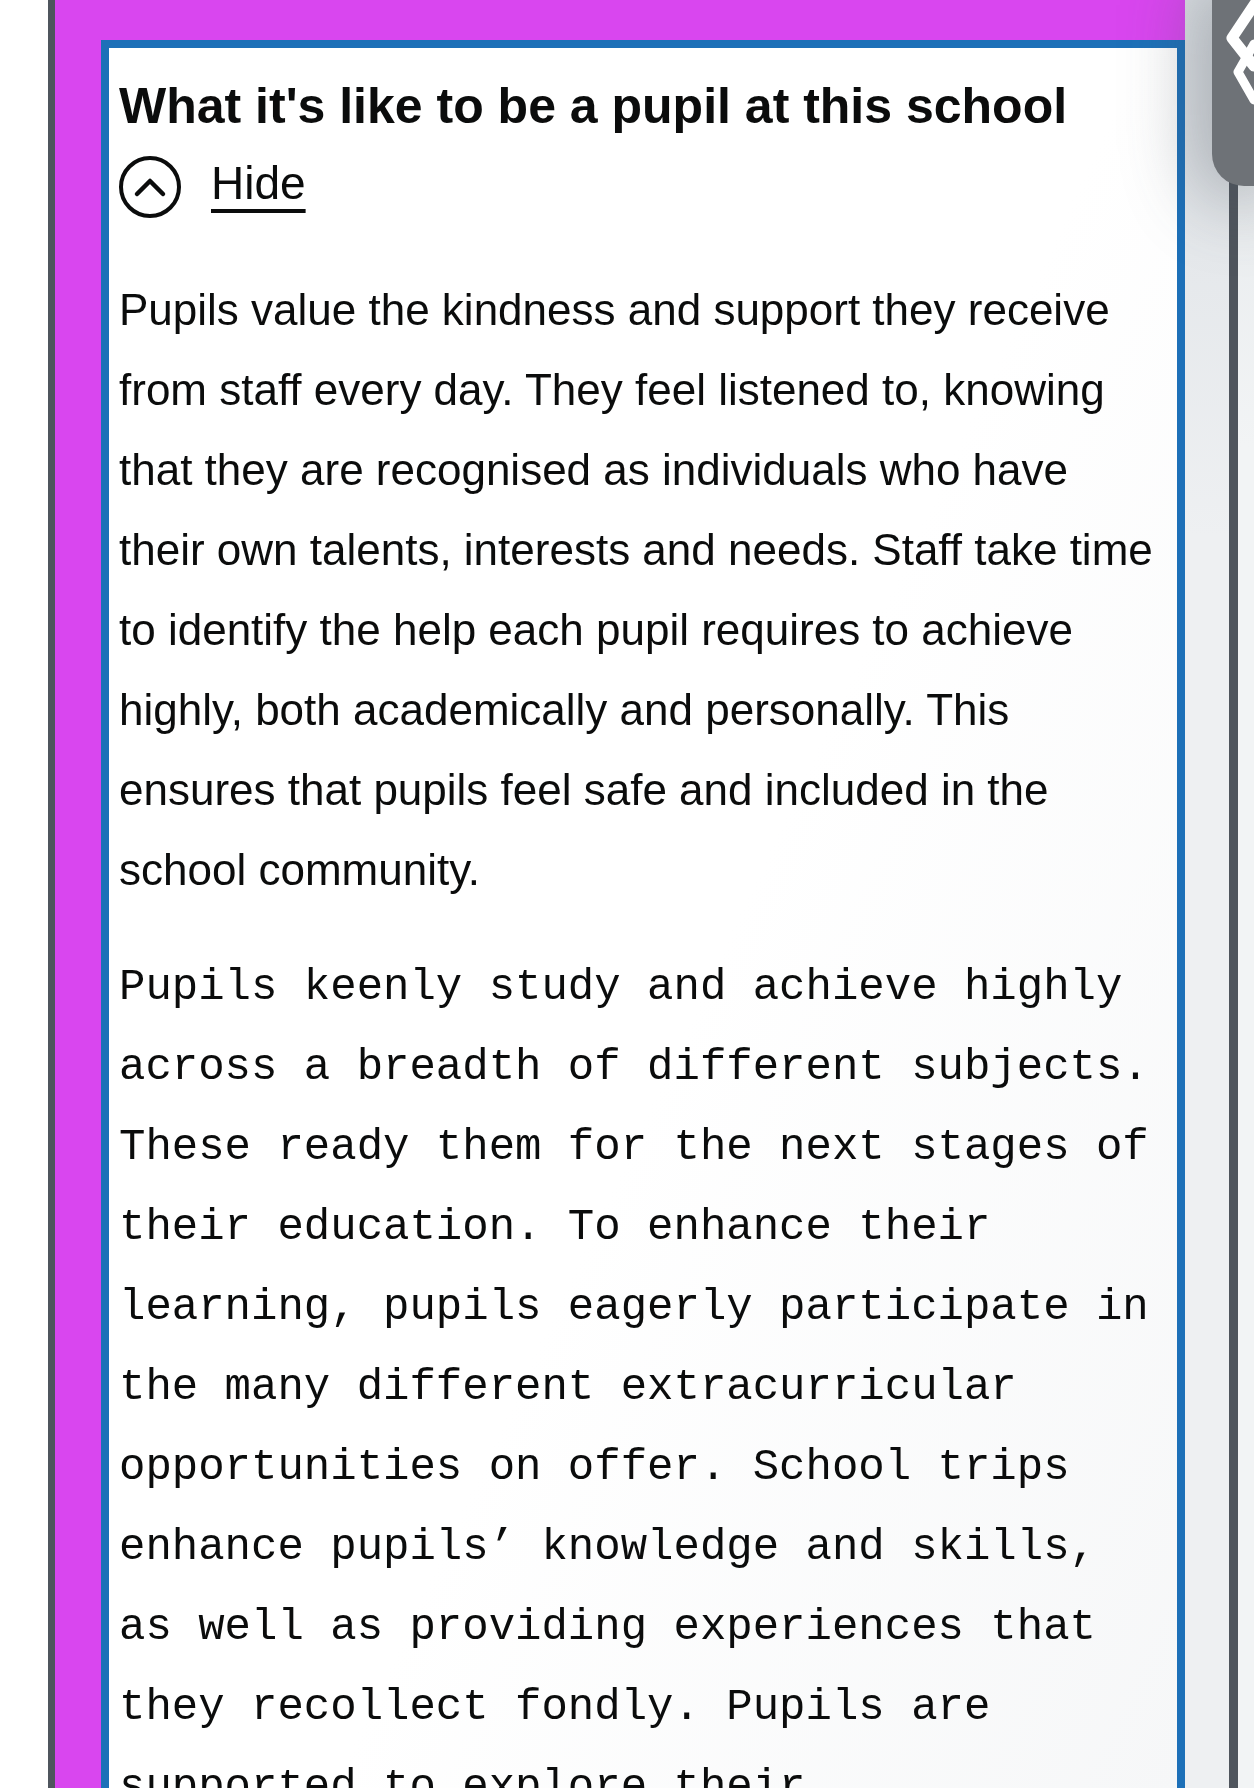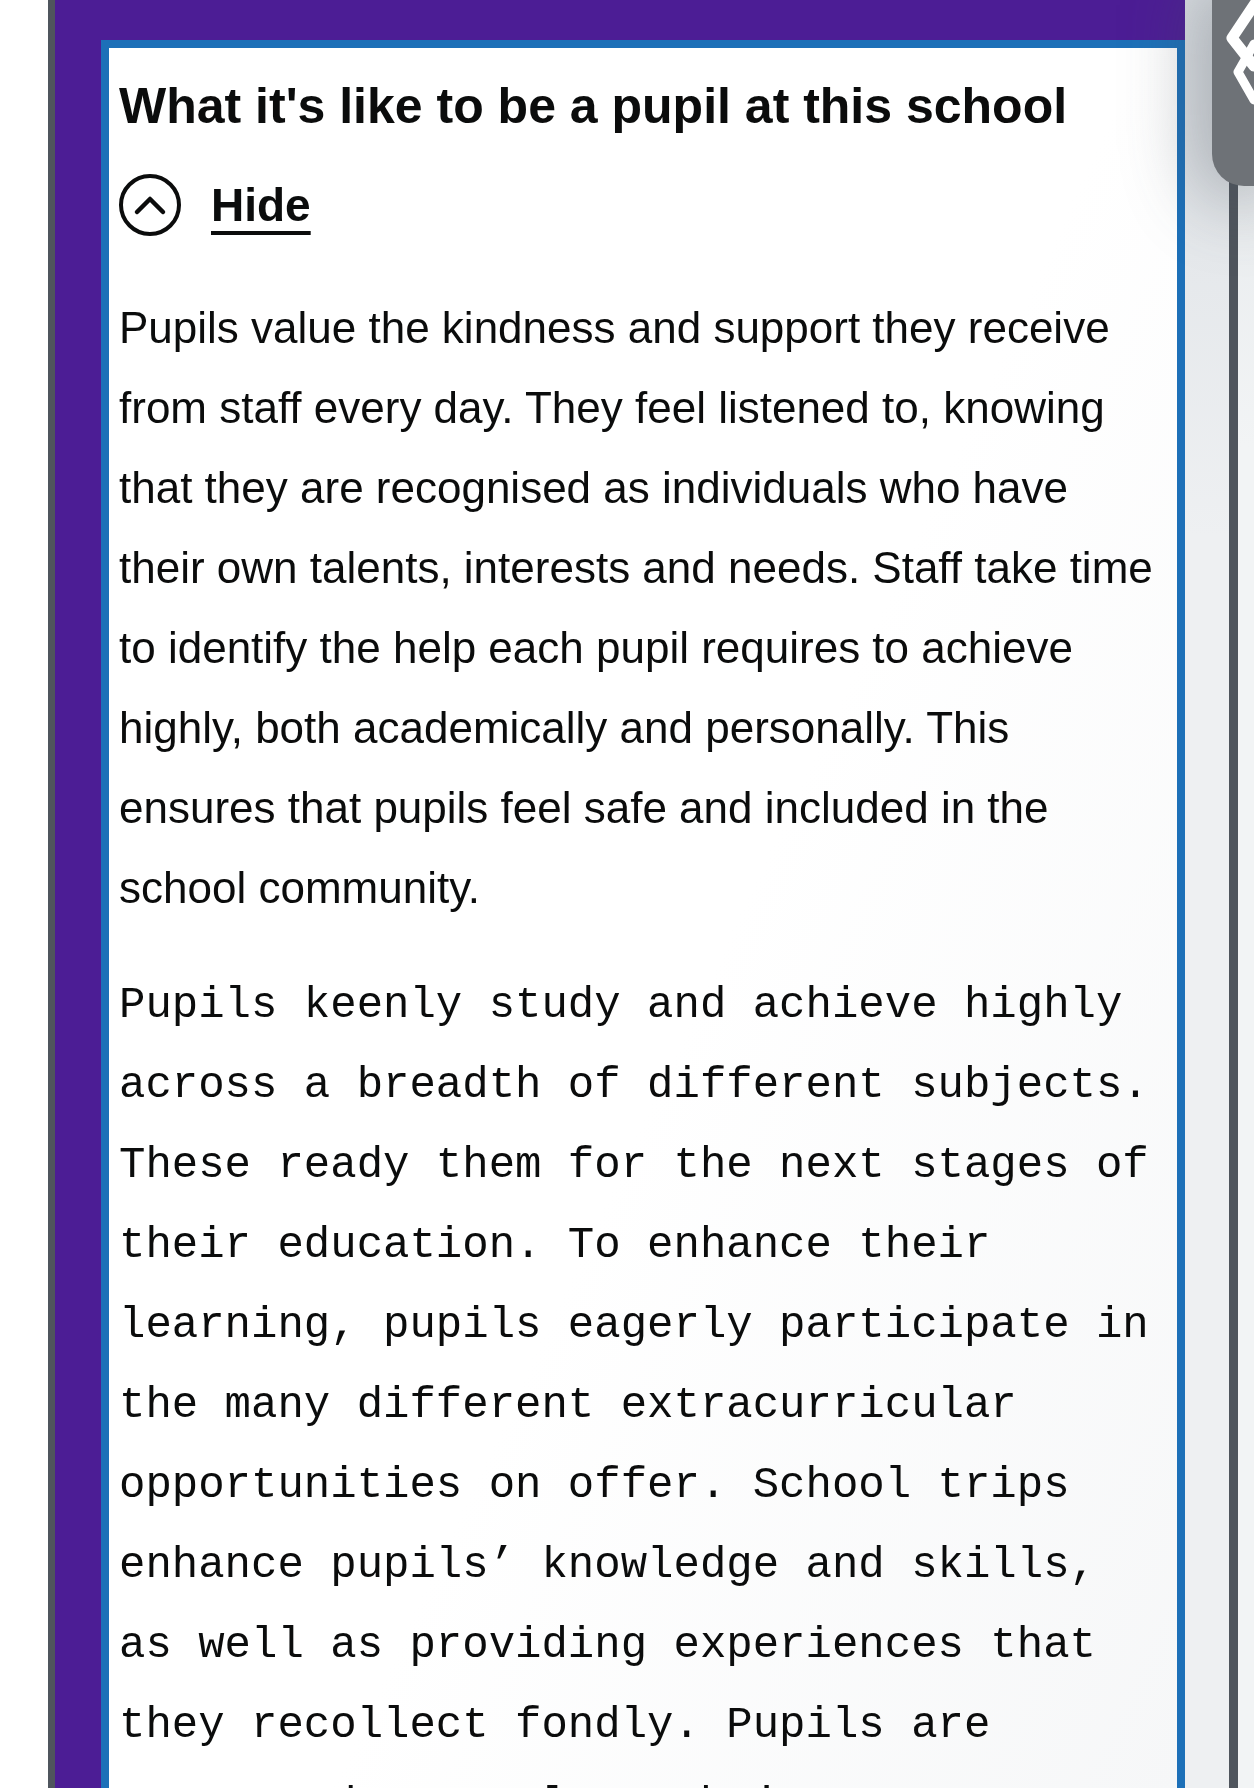--- a/index.html
+++ b/index.html
@@ -4,21 +4,21 @@
 <style>
   html,body{margin:0;padding:0;}
   body{
     font-family:"Liberation Sans","DejaVu Sans",sans-serif;
     background:#ffffff;
   }
   .viewport{
     position:relative;
     width:1254px;height:1788px;
     overflow:hidden;
-    background:#4c1d95;
+    background:#d946ef;
   }
   
   .left-margin{
     position:absolute;left:0;top:0;width:48px;height:1788px;
     background:#ffffff;
   }
   
   .rail{
     position:absolute;top:0;height:1788px;background:#4f555d;
   }
@@ -43,23 +43,23 @@
     background:linear-gradient(115deg,#ffffff 55%,#f6f7f8);
     padding:24px 14px 0 10px;
   }
   .panel h2{
     margin:4px 0 0 0;
     font-size:50px;line-height:60px;
     font-weight:bold;color:#0b0c0c;
     letter-spacing:0;
   }
   .toggle-row{
-    margin-top:38px;
-    display:flex;align-items:center;
-    cursor:pointer;width:max-content;font-weight:bold;
+    margin-top:20px;
+    display:flex;align-items:flex-start;
+    cursor:pointer;width:max-content;
   }
   .toggle-icon{
     width:54px;height:54px;
     border:4px solid #0b0c0c;border-radius:50%;
     display:flex;align-items:center;justify-content:center;
     flex:0 0 auto;
   }
   .toggle-label{
     margin-left:30px;
     font-size:46px;color:#0b0c0c;

